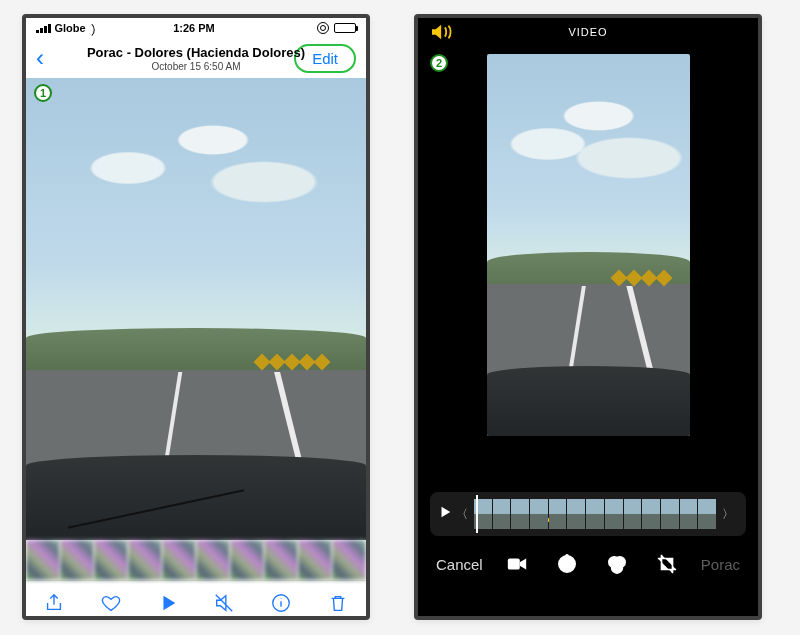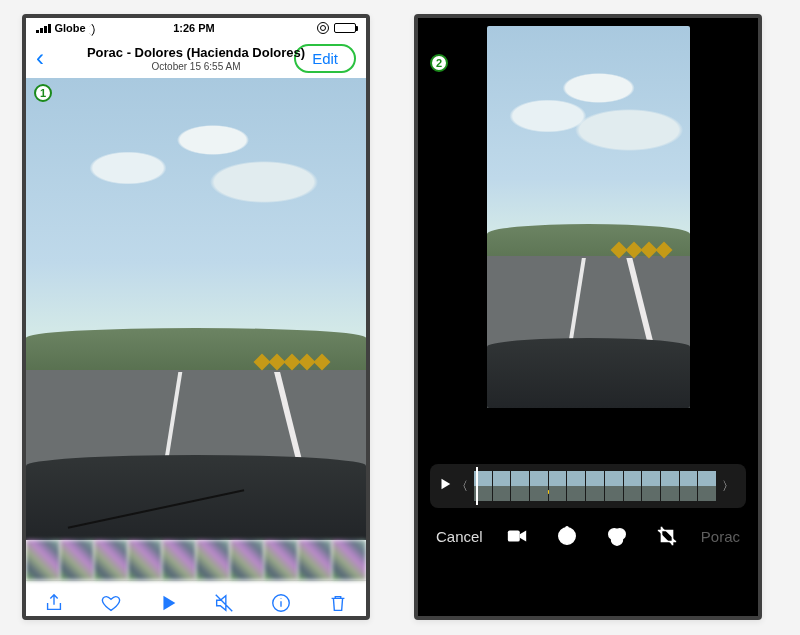--- a/index.html
+++ b/index.html
@@ -128,21 +128,21 @@
         <span class="batt">
             <span class="body"><span class="fill"></span></span>
           </span>
       </span>
     </div>
 
     <div class="nav">
       <span class="back">‹</span>
       <div class="titles">
         <div class="t1">Porac - Dolores (Hacienda Dolores)</div>
-        <div class="t2">October 15  6:55 AM</div>
+        <div class="t2">October 15  6:50 AM</div>
       </div>
       <span class="edit-btn">Edit</span>
     </div>
 
     <div class="photo">
       <div class="sky"></div>
         <div class="clouds"></div>
         <div class="hills"></div>
       <div class="road"></div>
         <div class="lane-l"></div>
@@ -202,20 +202,29 @@
           <svg viewBox="0 0 24 24">
             <path d="M5 7h14M9 7V5h6v2M7 7l1 13h8l1-13"></path>
           </svg>
         </span>
     </div>
 
     <span class="badge" style="left:8px;top:66px">1</span>
   </div>
 
   <div class="phone right">
+    <div class="r-top">
+      <span class="vol">
+        <svg viewBox="0 0 24 16">
+            <path d="M0 5v6h4l6 5V0L4 5H0z"></path>
+            <path fill="none" stroke="#f6c60a" stroke-width="2" d="M14 3c2 2 2 8 0 10M18 1c3 3 3 11 0 14"></path>
+          </svg>
+      </span>
+      <span>VIDEO</span>
+    </div>
 
     <div class="preview-area">
       <div class="preview">
         <div class="sky"></div>
           <div class="clouds"></div>
           <div class="hills"></div>
         <div class="road"></div>
           <div class="lane-l"></div>
           <div class="lane-r"></div>
         <div class="signs">

